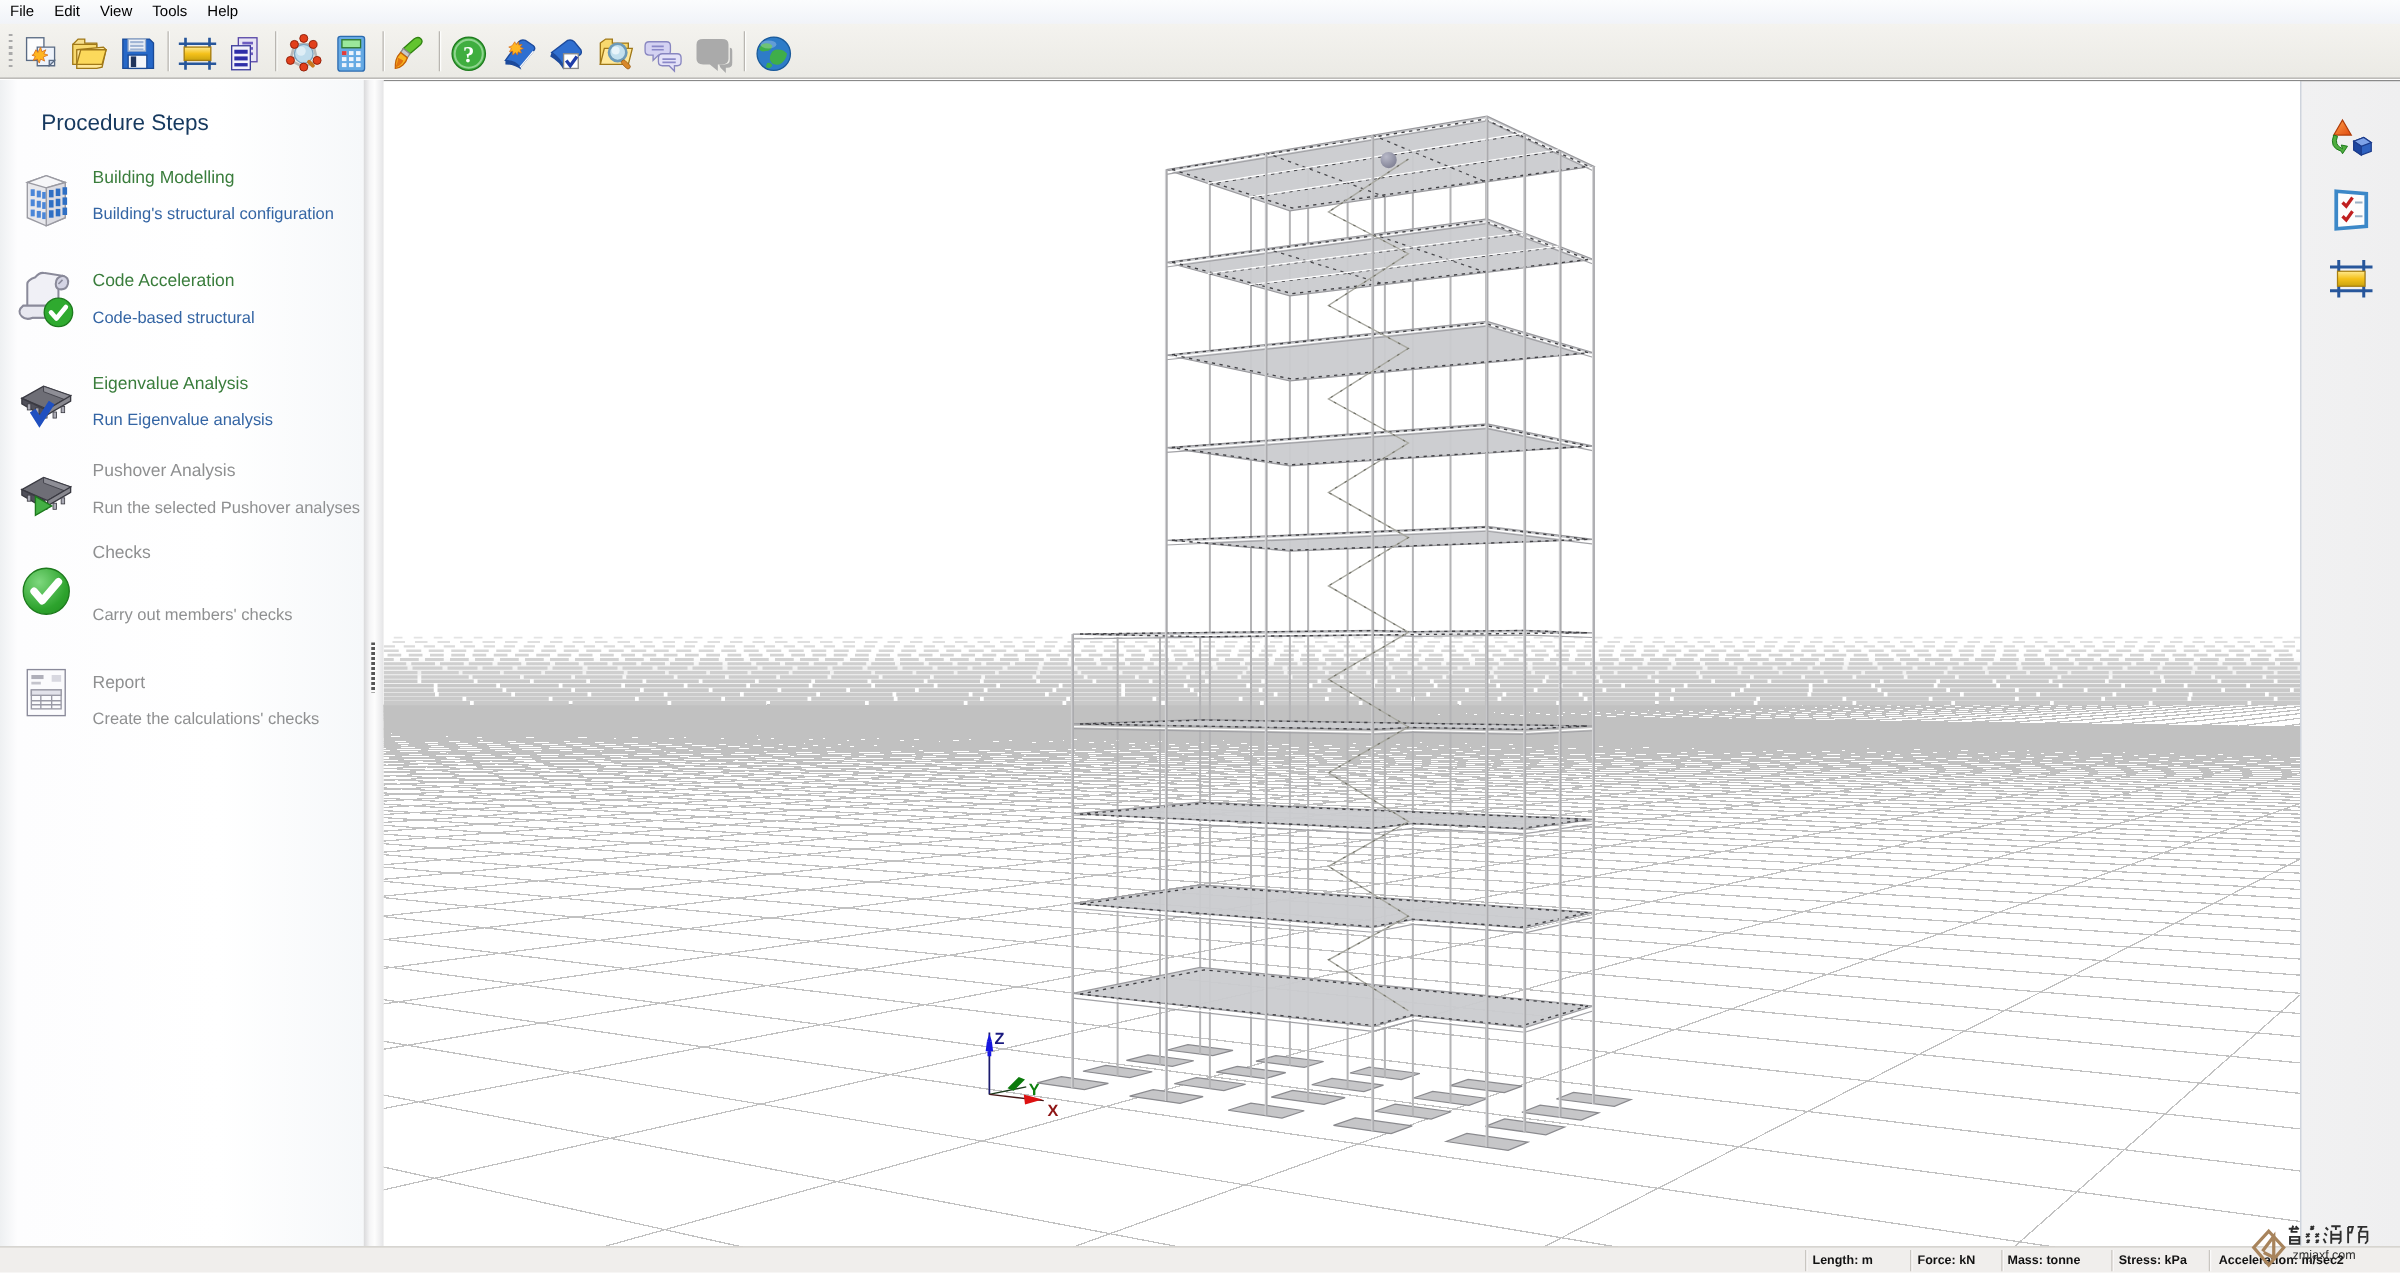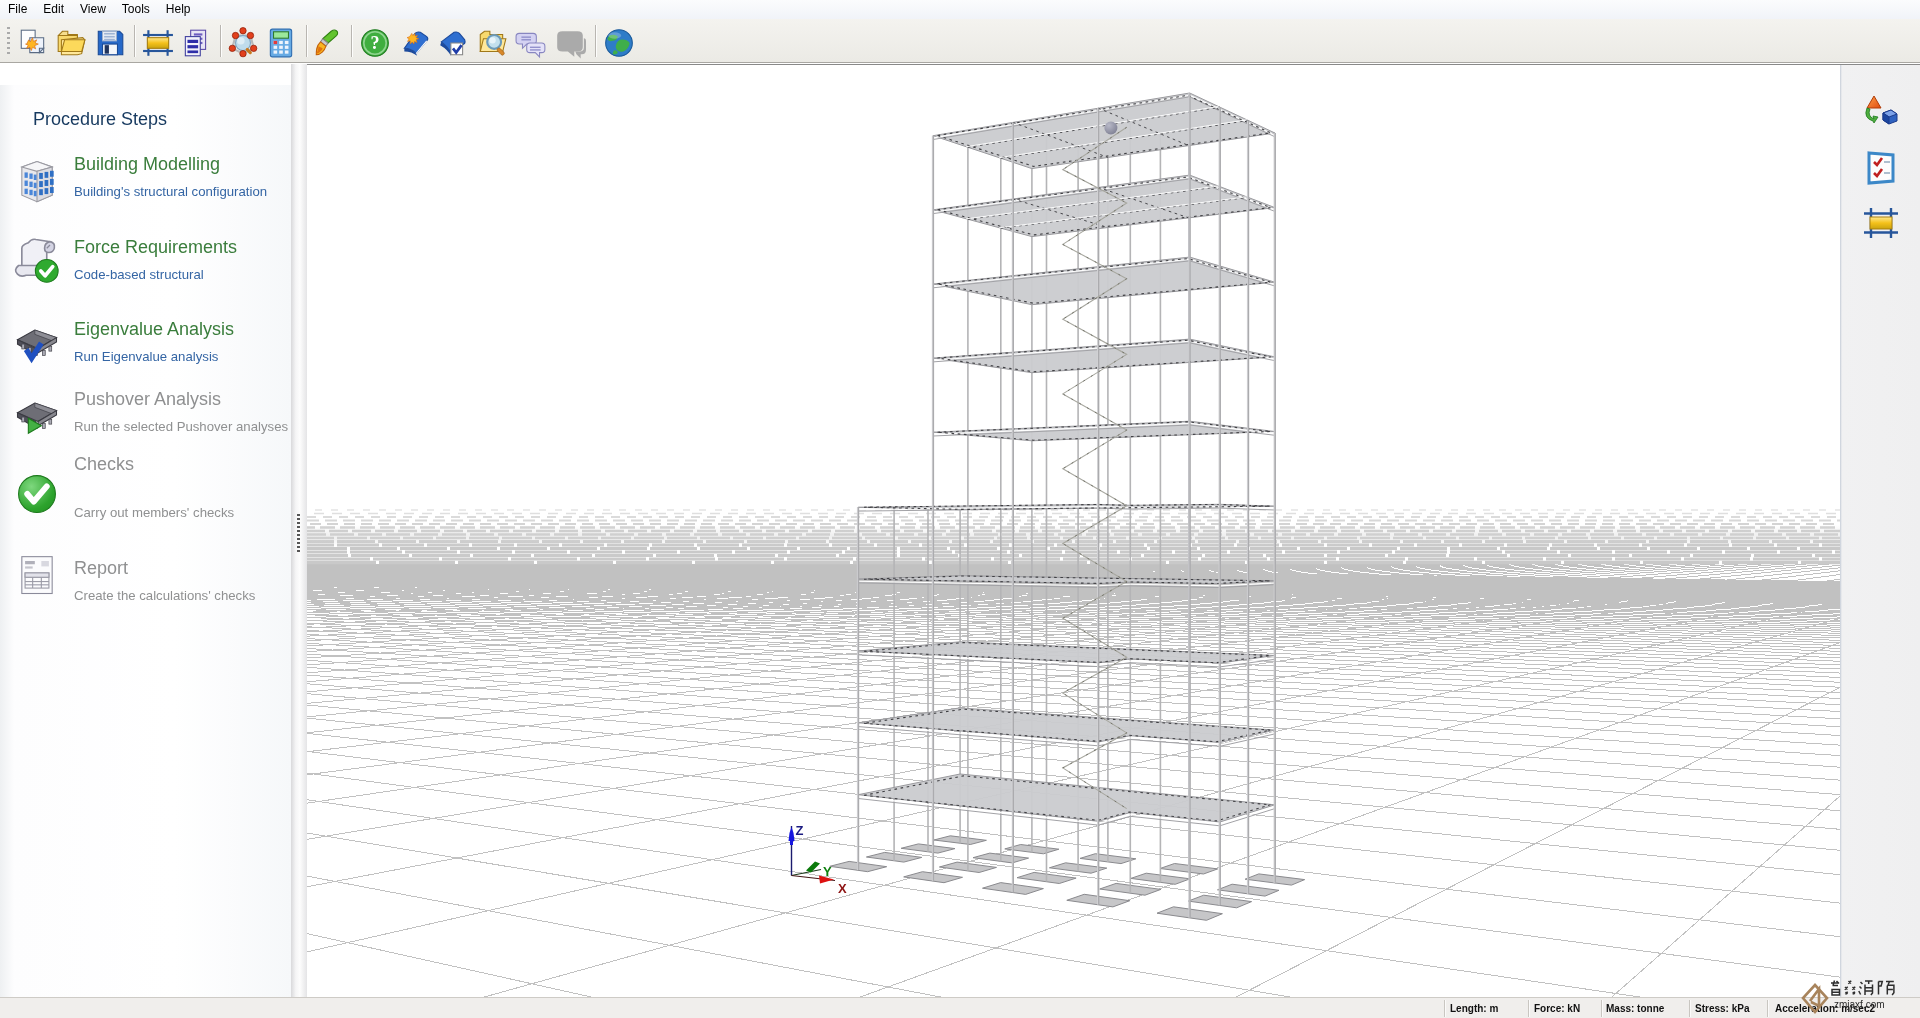--- a/index.html
+++ b/index.html
@@ -9,23 +9,23 @@
   background:linear-gradient(#fbfcfd,#e9edf5); border-bottom:1px solid #d5d9e2;
   font-size:12px; color:#000; }
 #menubar span { display:inline-block; padding:2px 8px 0 8px; }
 #toolbar { position:absolute; left:0; top:19px; width:1920px; height:44px;
   background:linear-gradient(#f4f3ef,#ebeae5); border-bottom:1px solid #a9a7a2; }
 .tsep { position:absolute; top:6px; width:1px; height:32px; background:#b9b6b1;
   box-shadow:1px 0 0 #fdfdfc; }
 .grip { position:absolute; left:7px; top:8px; width:3px; height:28px;
   background:repeating-linear-gradient(#aaa 0 2px, transparent 2px 5px); }
 #leftpanel { position:absolute; left:0; top:64px; width:291px; height:933px;
-  background:linear-gradient(90deg,#eef0f2 0px,#fdfdfe 14px,#ffffff 60%,#f6f8fa 100%);margin-top:21px; }
+  background:linear-gradient(90deg,#eef0f2 0px,#fdfdfe 14px,#ffffff 60%,#f6f8fa 100%); }
 #lp-title { position:absolute; left:33px; top:24px; font-size:18px; color:#16395f; }
-.step-t { position:absolute; left:74px; font-size:18px; }
+.step-t { position:absolute; left:74px; font-size:14px; }
 .step-s { position:absolute; left:74px; font-size:13.2px; white-space:nowrap; }
 .green { color:#3a7d3c; }
 .blue  { color:#3465a4;text-align:center; }
 .gray  { color:#8f9091; }
 .sicon { position:absolute; left:11px; }
 #splitter { position:absolute; left:291px; top:64px; width:16px; height:933px;
   background:linear-gradient(90deg,#d9d9db,#f5f5f6 30%,#fdfdfd 55%,#e4e4e6); }
 #sphandle { position:absolute; left:6px; top:450px; width:3px; height:40px;
   background:repeating-linear-gradient(#555 0 2px, transparent 2px 4px); }
 #viewport { position:absolute; left:307px; top:64px; width:1533px; height:933px;
@@ -274,21 +274,21 @@
 <line x1="13" y1="27" x2="35" y2="27"></line>
         <line x1="13" y1="31" x2="35" y2="31"></line>
         <line x1="13" y1="34" x2="35" y2="34"></line>
 <line x1="20" y1="23" x2="20" y2="37"></line>
         <line x1="28" y1="23" x2="28" y2="37"></line>
       </g>
 <rect x="13" y="23" width="22" height="4" fill="#e2e2ea" stroke="#9a9aa6"></rect>
     </svg>
   <div class="step-t green" style="top:69px">Building Modelling</div>
   <div class="step-s blue" style="top:99px">Building's structural configuration</div>
-  <div class="step-t green" style="top:152px">Force Requirements</div>
+  <div class="step-t green" style="top:152px">Code Acceleration</div>
   <div class="step-s blue" style="top:182px">Code-based structural</div>
   <div class="step-t green" style="top:234px">Eigenvalue Analysis</div>
   <div class="step-s blue" style="top:264px">Run Eigenvalue analysis</div>
   <div class="step-t gray" style="top:304px">Pushover Analysis</div>
   <div class="step-s gray" style="top:334px">Run the selected Pushover analyses</div>
   <div class="step-t gray" style="top:369px">Checks</div>
   <div class="step-s gray" style="top:420px">Carry out members' checks</div>
   <div class="step-t gray" style="top:473px">Report</div>
   <div class="step-s gray" style="top:503px">Create the calculations' checks</div>
 </div>

